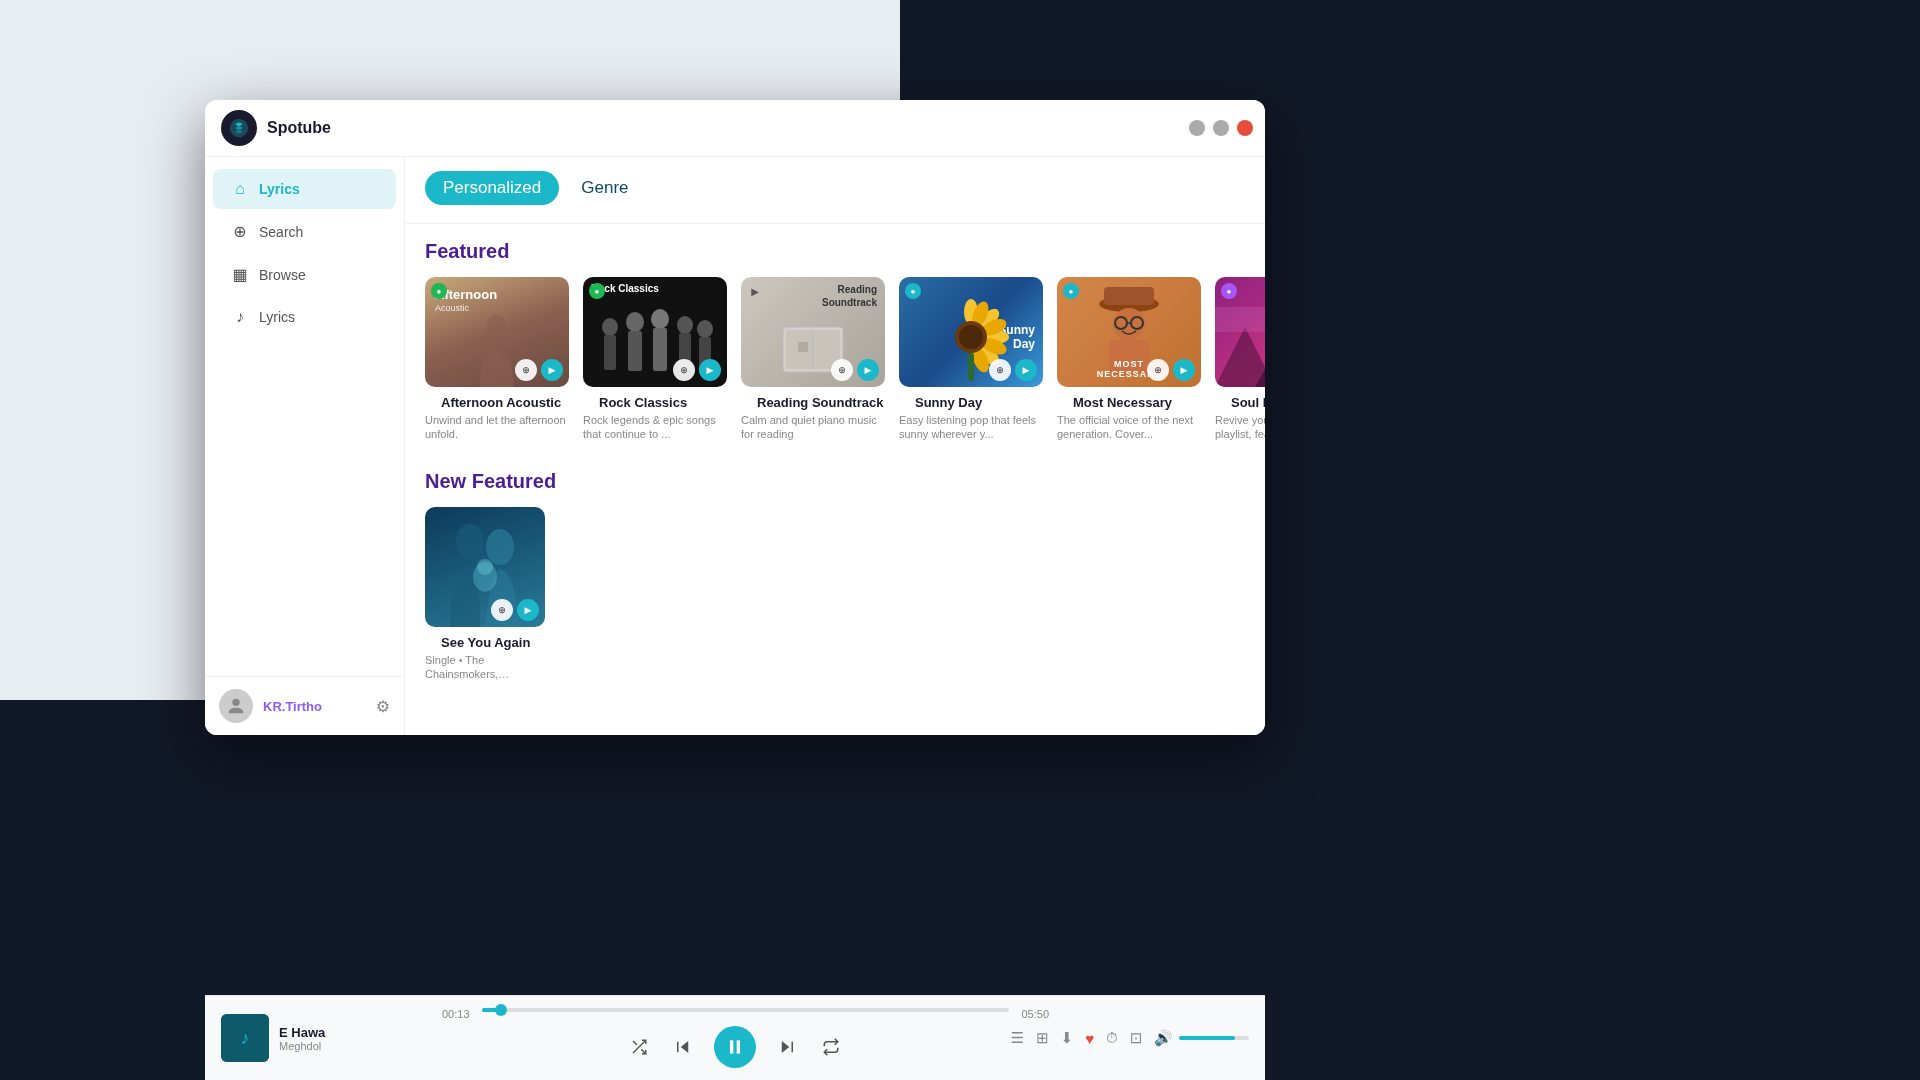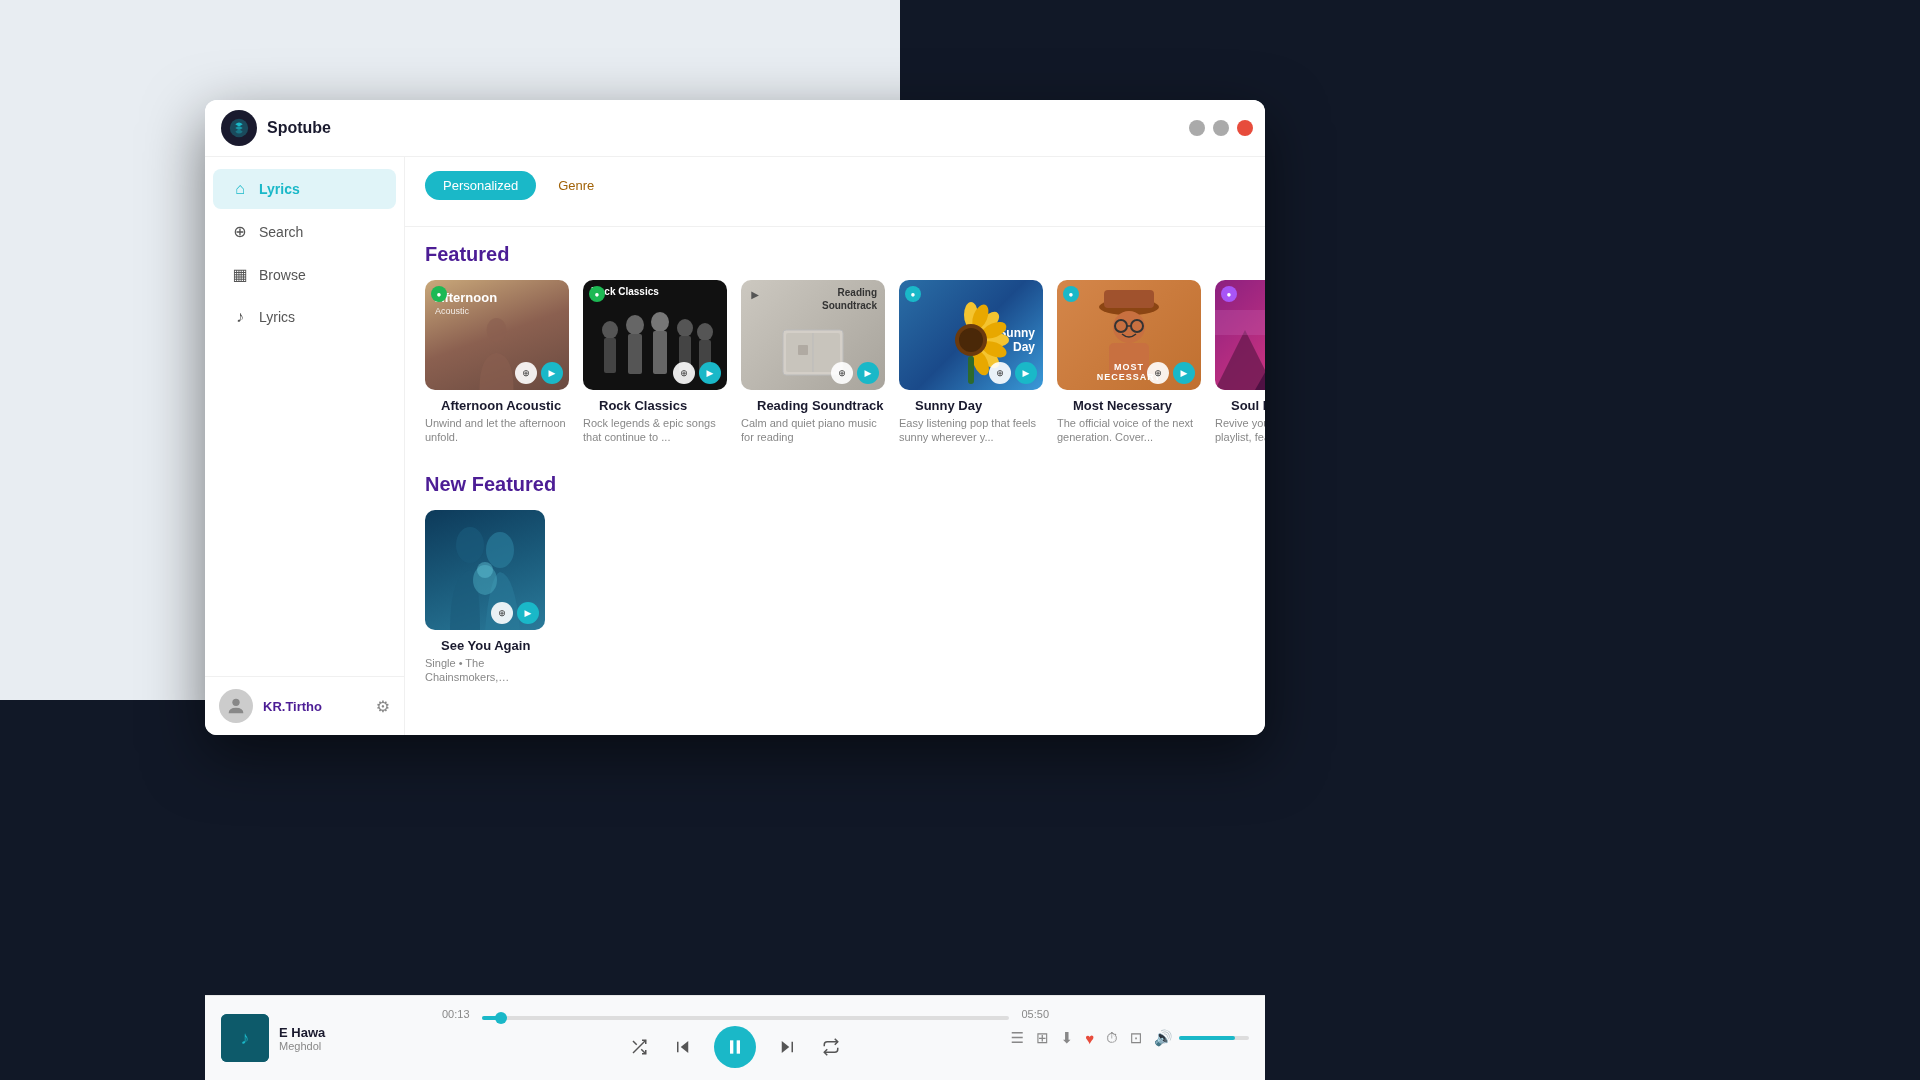--- a/index.html
+++ b/index.html
@@ -153,21 +153,21 @@
       gap: 10px;
     }
     .user-avatar {
       width: 34px; height: 34px;
       border-radius: 50%;
       background: #ccc;
       display: flex; align-items: center; justify-content: center;
       font-size: 14px;
       color: #555;
     }
-    .user-name { font-size: 13px; font-weight: 600; color: #4c1d95; flex: 1; }
+    .user-name { font-size: 13px; font-weight: 600; color: #8b5cf6; flex: 1; }
     .settings-icon { color: #888; cursor: pointer; font-size: 16px; }
 
     
     .main-content {
       flex: 1;
       overflow-y: auto;
       background: #fff;
       padding: 0;
     }
     .main-content::-webkit-scrollbar { width: 4px; }
@@ -182,31 +182,31 @@
       position: sticky;
       top: 0;
       background: #fff;
       z-index: 10;
     }
     .tab-btn {
       padding: 7px 18px;
       border-radius: 20px;
       border: none;
       cursor: pointer;
-      font-size: 13px;
+      font-size: 17px;
       font-weight: 500;
-      margin-bottom: 26px;
+      margin-bottom: 18px;
     }
     .tab-btn.active {
       background: #1ab8c8;
       color: #fff;
     }
     .tab-btn:not(.active) {
       background: transparent;
-      color: #a16207;
+      color: #0c4a6e;
     }
 
     .content-scroll {
       padding: 16px 20px;
     }
 
     
     .section-title {
       font-size: 20px;
       font-weight: 700;
@@ -321,21 +321,21 @@
     .player-center {
       flex: 1;
       display: flex;
       flex-direction: column;
       align-items: center;
       gap: 6px;
     }
     .progress-bar-wrap {
       width: 100%;
       display: flex;
-      align-items: flex-end;
+      align-items: flex-start;
       gap: 8px;
       padding-left: 21px;
     }
     .time-label { font-size: 11px; color: #888; width: 32px; }
     .time-label.end { text-align: right; }
     .progress-bar-bg {
       flex: 1;
       height: 4px;
       background: #ddd;
       border-radius: 2px;

